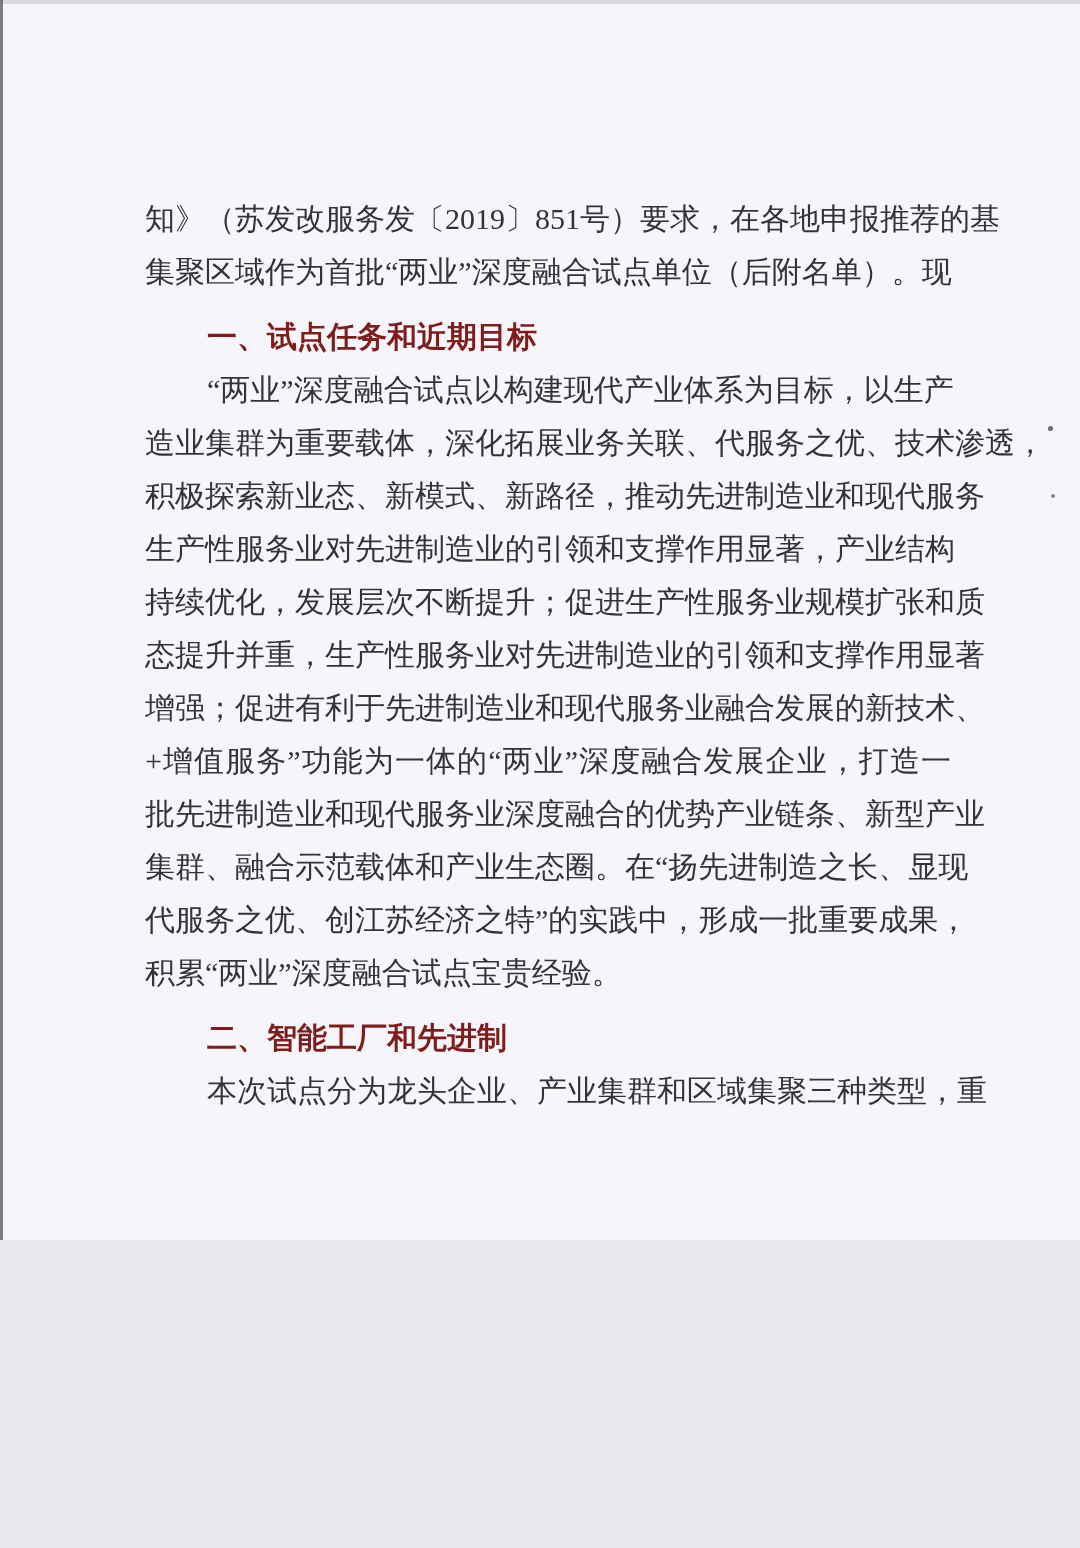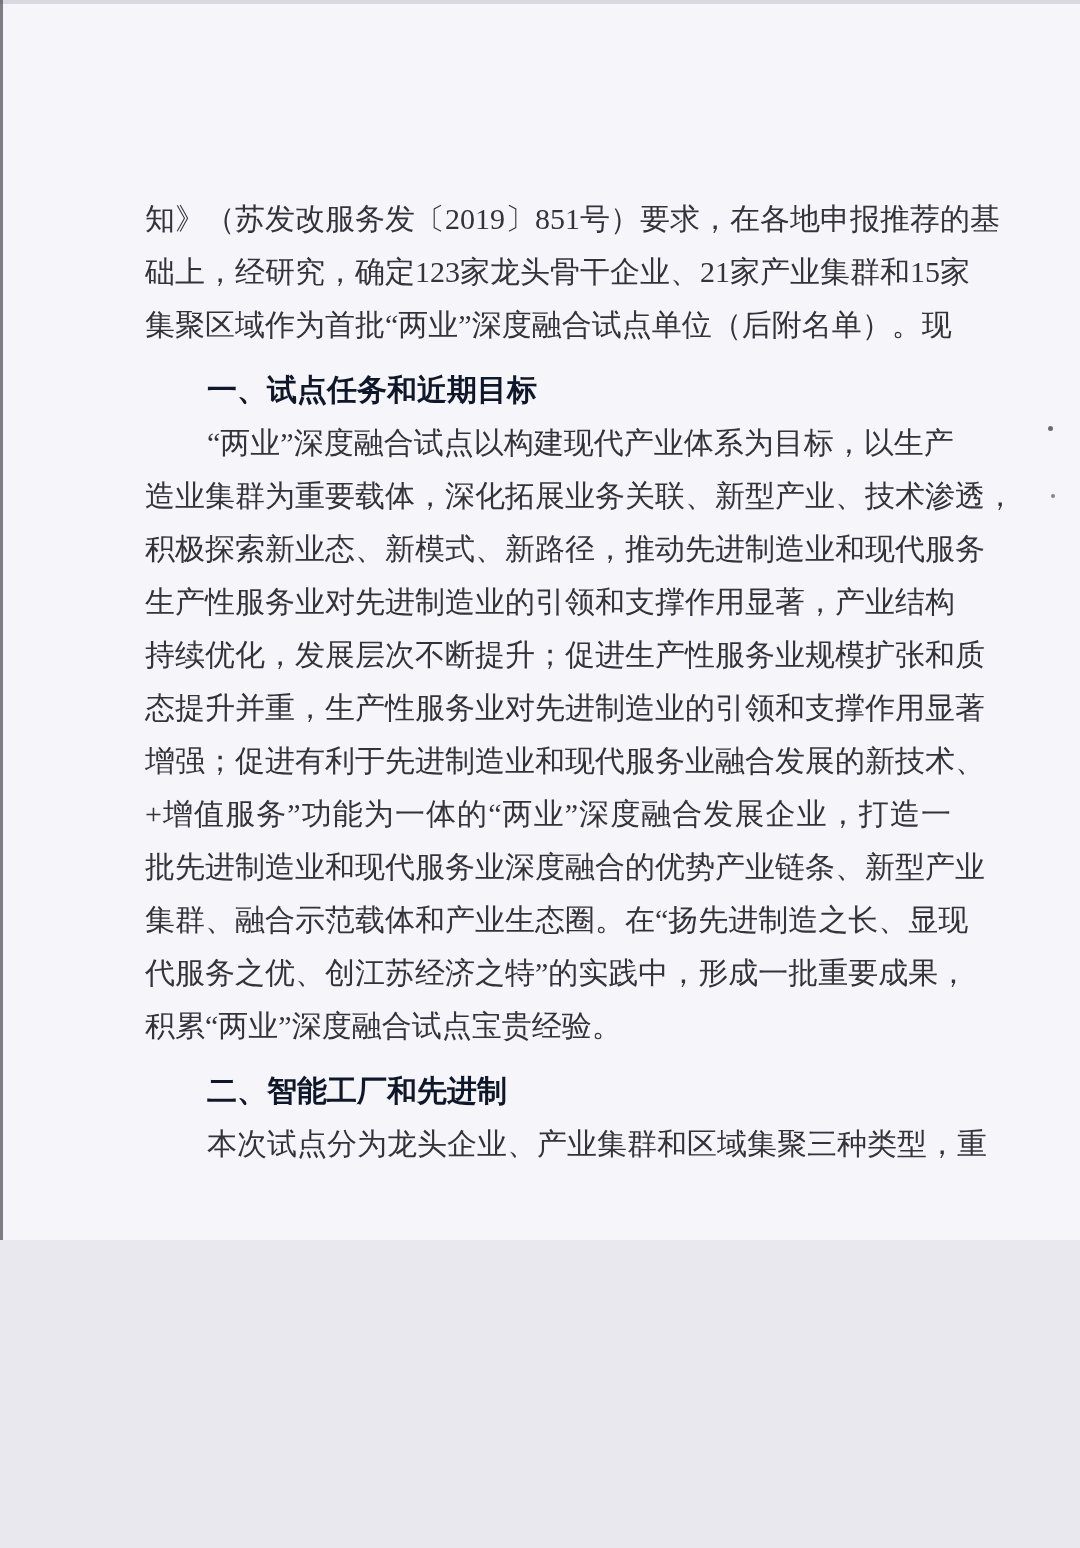--- a/index.html
+++ b/index.html
@@ -50,21 +50,21 @@
     overflow: visible;
   }
   .line.end {
     text-align: left;
     text-align-last: left;
   }
   .line.indent { padding-left: 62px; box-sizing: border-box; }
   .line.heading {
     font-family: "Liberation Sans", sans-serif;
     font-weight: 700;
-    color: #0f172a;
+    color: #7f1d1d;
     text-align: left;
     text-align-last: left;
     padding-left: 62px;
     box-sizing: border-box;
     margin-top: 12px;
   }
   .page-number {
     position: absolute;
     left: 158px; top: 1394px;
     font-family: "Liberation Serif", serif;
@@ -79,25 +79,24 @@
 
 <div class="page">
   <div class="edge-top"></div>
   <div class="edge-left"></div>
   <div class="speck s1"></div>
   <div class="speck s2"></div>
 
   <main class="text-block">
 
   <div class="line">知》（苏发改服务发〔2019〕851号）要求，在各地申报推荐的基</div>
-      <div class="line">础上，经研究，确定123家龙头骨干企业、21家产业集群和15家</div>
       <div class="line">集聚区域作为首批“两业”深度融合试点单位（后附名单）。现</div>
       <div class="line heading">一、试点任务和近期目标</div>
       <div class="line indent">“两业”深度融合试点以构建现代产业体系为目标，以生产</div>
-      <div class="line">造业集群为重要载体，深化拓展业务关联、新型产业、技术渗透，</div>
+      <div class="line">造业集群为重要载体，深化拓展业务关联、代服务之优、技术渗透，</div>
       <div class="line">积极探索新业态、新模式、新路径，推动先进制造业和现代服务</div>
       <div class="line">生产性服务业对先进制造业的引领和支撑作用显著，产业结构</div>
       <div class="line">持续优化，发展层次不断提升；促进生产性服务业规模扩张和质</div>
       <div class="line">态提升并重，生产性服务业对先进制造业的引领和支撑作用显著</div>
       <div class="line">增强；促进有利于先进制造业和现代服务业融合发展的新技术、</div>
       <div class="line">+增值服务”功能为一体的“两业”深度融合发展企业，打造一</div>
       <div class="line">批先进制造业和现代服务业深度融合的优势产业链条、新型产业</div>
       <div class="line">集群、融合示范载体和产业生态圈。在“扬先进制造之长、显现</div>
       <div class="line">代服务之优、创江苏经济之特”的实践中，形成一批重要成果，</div>
       <div class="line end">积累“两业”深度融合试点宝贵经验。</div>

